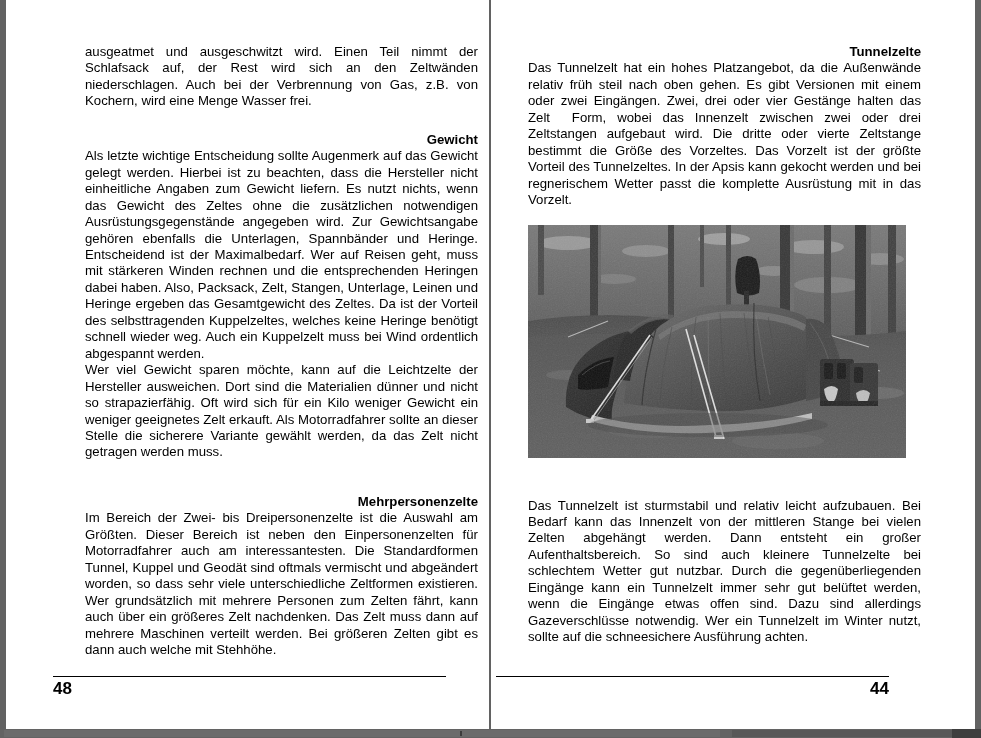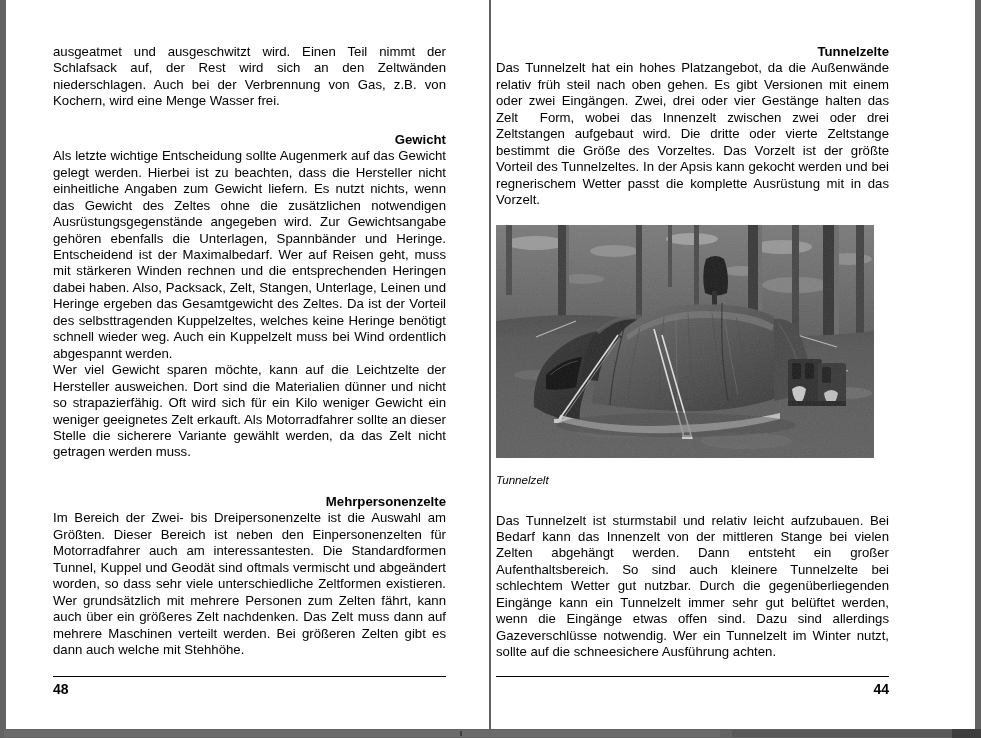--- a/index.html
+++ b/index.html
@@ -41,20 +41,21 @@
     box-sizing: border-box;
   }
   .page-left  { width: 483px; }
   .page-right { width: 484px; margin-left: 2px; }
 
   .page-body {
     position: absolute;
     top: 44px;
     bottom: 12px;
     box-sizing: border-box;
+    margin-left: 32px;
   }
   .page-left .page-body  { left: 47px;  width: 393px; }
   .page-right .page-body { left: 5px;   width: 393px; }
 
   
   p.para, .heading, .caption {
     margin: 0;
     color: #000000;
   }
 
@@ -106,21 +107,21 @@
   }
   .page-left  .footer { left: 47px; width: 393px; }
   .page-right .footer { left: 5px;  width: 393px; }
 
   .footer-rule {
     height: 0;
     border-top: 1.6px solid #000;
     width: 100%;
   }
   .folio {
-    font-size: 14px;
+    font-size: 17px;
     font-weight: bold;
     line-height: 16px;
     padding-top: 4px;
     color: #000;
   }
   .folio-left  { text-align: left; }
   .folio-right { text-align: right; }
 
   
   .scroll-track {
@@ -369,21 +370,20 @@
               <ellipse cx="180" cy="200" rx="120" ry="12" fill="#4a4a4a" opacity="0.45"></ellipse>
 
               <rect x="0" y="0" width="378" height="233" filter="url(#grain)" opacity="0.5"></rect>
               <rect x="0" y="0" width="378" height="233" fill="#000" opacity="0.03"></rect>
             </g>
           </svg>
         </div>
 
         <div class="gap-cap"></div>
 
-        <div class="caption">Tunnelzelt</div>
 
         <div class="gap-cap2"></div>
 
         <p class="para">Das Tunnelzelt ist sturmstabil und relativ leicht aufzubauen. Bei Bedarf kann das Innenzelt von der mittleren Stange bei vielen Zelten abgehängt werden. Dann entsteht ein großer Aufenthaltsbereich. So sind auch kleinere Tunnelzelte bei schlechtem Wetter gut nutzbar. Durch die gegenüberliegenden Eingänge kann ein Tunnelzelt immer sehr gut belüftet werden, wenn die Eingänge etwas offen sind. Dazu sind allerdings Gazeverschlüsse notwendig. Wer ein Tunnelzelt im Winter nutzt, sollte auf die schneesichere Ausführung achten.</p>
 
       </div>
 
       <div class="footer">
         <div class="footer-rule"></div>
         <div class="folio folio-right">44</div>

